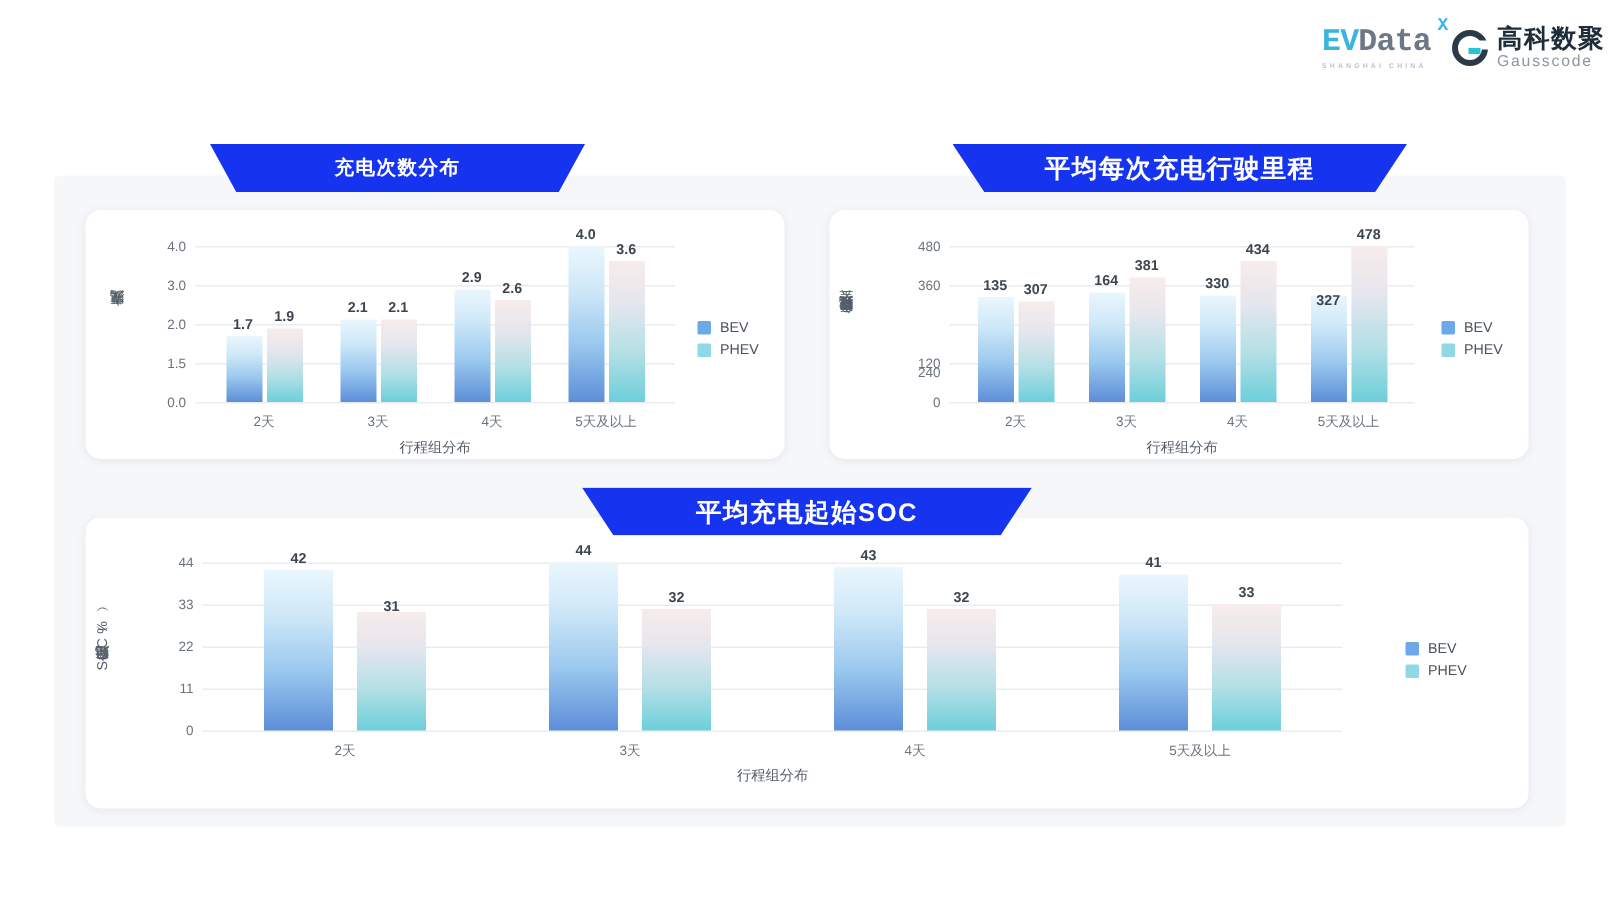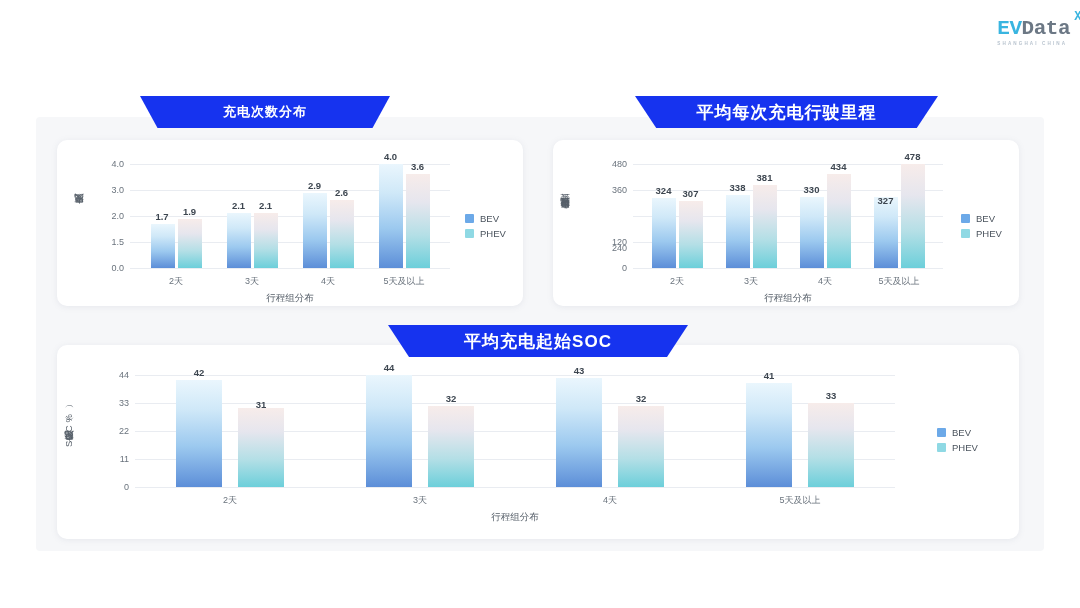--- a/index.html
+++ b/index.html
@@ -121,20 +121,27 @@
 <div class="logo-bar">
 
   <div class="evdata">
     <div class="evdata-main">
       <span class="ev">EV</span><span class="data">Data</span>
       <span class="evdata-x">X</span>
     </div>
     <div class="evdata-sub">SHANGHAI CHINA</div>
   </div>
 
+  <div class="gauss">
+    <div class="gauss-mark"></div>
+    <div class="gauss-txt">
+      <div class="gauss-cn">高科数聚</div>
+      <div class="gauss-en">Gausscode</div>
+    </div>
+  </div>
 
 </div>
 
 <div class="panel"></div>
 
 <div class="card" id="card-1"></div>
 <div class="card" id="card-2"></div>
 <div class="card" id="card-3"></div>
 
 <div class="banner" id="banner-1">
@@ -203,26 +210,26 @@
       <div class="ytick" style="top: 104px;">0</div>
       <div class="gridline" style="top: 78px;"></div>
       <div class="ytick" style="top: 78px;">120</div>
       <div class="gridline" style="top: 52px;"></div>
       <div class="ytick" style="top: 52px; margin-top: 32px;">240</div>
       <div class="gridline" style="top: 26px;"></div>
       <div class="ytick" style="top: 26px;">360</div>
       <div class="gridline" style="top: 0px;"></div>
       <div class="ytick" style="top: 0px;">480</div>
       <div class="bar bev" style="left: 18.5px; width: 24px; height: 70.2px;"></div>
-      <div class="vlabel" style="left: 30.5px; top: 20.8px; font-size: 9.5px;">324</div>
+      <div class="vlabel" style="left: 30.5px; top: 20.8px; font-size: 9.5px;">135</div>
       <div class="bar phev" style="left: 45.5px; width: 24px; height: 66.5167px;"></div>
       <div class="vlabel" style="left: 57.5px; top: 24.4833px; font-size: 9.5px;">307</div>
       <div class="xtick" style="left: 44px; top: 111px;">2天</div>
       <div class="bar bev" style="left: 92.5px; width: 24px; height: 73.2333px;"></div>
-      <div class="vlabel" style="left: 104.5px; top: 17.7667px; font-size: 9.5px;">338</div>
+      <div class="vlabel" style="left: 104.5px; top: 17.7667px; font-size: 9.5px;">164</div>
       <div class="bar phev" style="left: 119.5px; width: 24px; height: 82.55px;"></div>
       <div class="vlabel" style="left: 131.5px; top: 8.45px; font-size: 9.5px;">381</div>
       <div class="xtick" style="left: 118px; top: 111px;">3天</div>
       <div class="bar bev" style="left: 166.5px; width: 24px; height: 71.5px;"></div>
       <div class="vlabel" style="left: 178.5px; top: 19.5px; font-size: 9.5px;">330</div>
       <div class="bar phev" style="left: 193.5px; width: 24px; height: 94.0333px;"></div>
       <div class="vlabel" style="left: 205.5px; top: -3.03333px; font-size: 9.5px;">434</div>
       <div class="xtick" style="left: 192px; top: 111px;">4天</div>
       <div class="bar bev" style="left: 240.5px; width: 24px; height: 70.85px;"></div>
       <div class="vlabel" style="left: 252.5px; top: 31px; font-size: 9.5px;">327</div>

